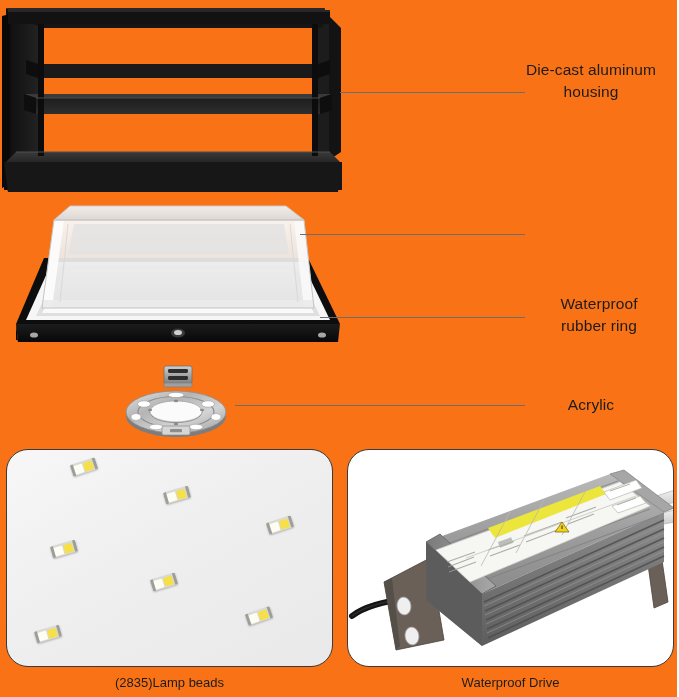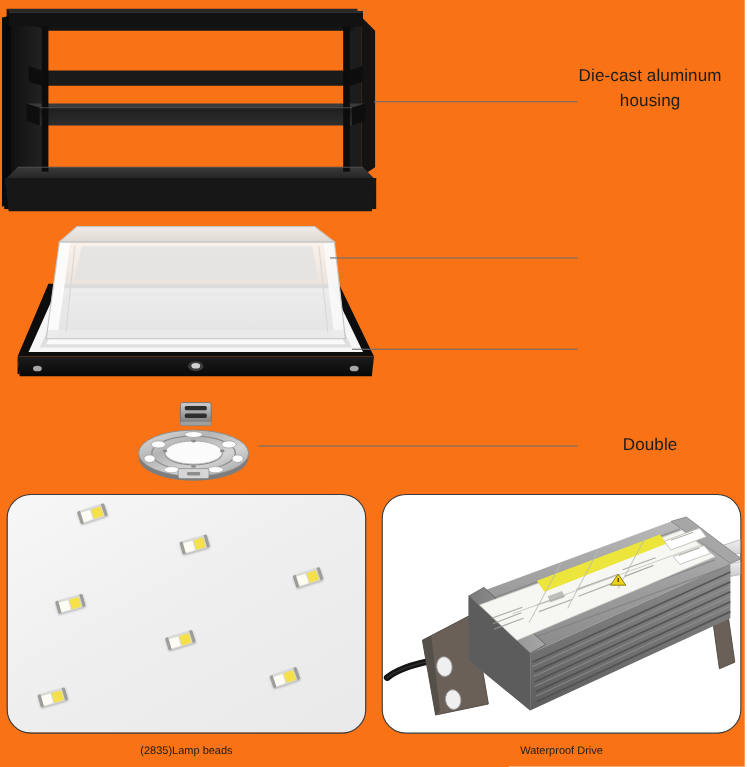--- a/index.html
+++ b/index.html
@@ -56,21 +56,21 @@
     box-sizing: border-box;
     overflow: hidden;
   }
   #led-panel  { left: 6px;   top: 449px; width: 327px; height: 218px; }
   #drive-panel{ left: 347px; top: 449px; width: 327px; height: 218px;
                 background: #ffffff; }
 
   .panel-caption {
     position: absolute;
     text-align: center;
-    font-size: 10px;
+    font-size: 13px;
     color: #1c1c1c;
     top: 673px;
     line-height: 20px;
   }
   #led-caption   { left: 6px;   width: 327px; }
   #drive-caption { left: 347px; width: 327px; text-align: center; }
 
   
   .bead {
     position: absolute;
@@ -223,20 +223,22 @@
       <ellipse cx="170" cy="136.5" rx="4" ry="2.6" fill="#cfcfcf"></ellipse>
 
       <ellipse cx="26" cy="139" rx="4" ry="2.6" fill="#cdcdcd" opacity="0.8"></ellipse>
       <ellipse cx="314" cy="139" rx="4" ry="2.6" fill="#cdcdcd" opacity="0.8"></ellipse>
     </svg>
   </div>
 
   <div class="leader" style="left:300px; top:234px; width:225px;"></div>
 
   <div class="leader" style="left:320px; top:317px; width:205px;"></div>
+  <div class="callout" style="left:524px; top:293px; width:150px;">Waterproof
+rubber ring</div>
 
   <div class="abs" id="bracket-wrap">
     <svg width="120" height="85" viewBox="0 0 120 85">
       <defs>
         <linearGradient id="gMetal" x1="0" y1="0" x2="1" y2="1">
           <stop offset="0%" stop-color="#e2e2e2"></stop>
           <stop offset="35%" stop-color="#b4b4b4"></stop>
           <stop offset="65%" stop-color="#d4d4d4"></stop>
           <stop offset="100%" stop-color="#9d9d9d"></stop>
         </linearGradient>
@@ -276,21 +278,21 @@
       <rect x="50" y="9" width="20" height="4" rx="1.4" fill="#2e2e2e"></rect>
       <rect x="50" y="16" width="20" height="4" rx="1.4" fill="#2e2e2e"></rect>
       <rect x="46" y="23" width="28" height="4" rx="1" fill="#9f9f9f" stroke="#7d7d7d" stroke-width="0.6"></rect>
 
       <rect x="44" y="66" width="28" height="9" rx="1.8" fill="#d6d6d6" stroke="#8a8a8a" stroke-width="0.7"></rect>
       <rect x="52" y="69" width="12" height="3.2" rx="1" fill="#8d8d8d"></rect>
     </svg>
   </div>
 
   <div class="leader" style="left:235px; top:405px; width:290px;"></div>
-  <div class="callout" style="left:521px; top:394px; width:140px;">Double</div>
+  <div class="callout" style="left:521px; top:394px; width:140px;">Acrylic</div>
 
   <div class="panel-box" id="led-panel">
     <div class="bead" style="left:64px;  top:11px;  transform:rotate(-18deg);">
         <span class="cap-l"></span>
         <span class="cap-r"></span>
       </div>
     <div class="bead" style="left:157px; top:39px;  transform:rotate(-16deg);">
         <span class="cap-l"></span>
         <span class="cap-r"></span>
       </div>

